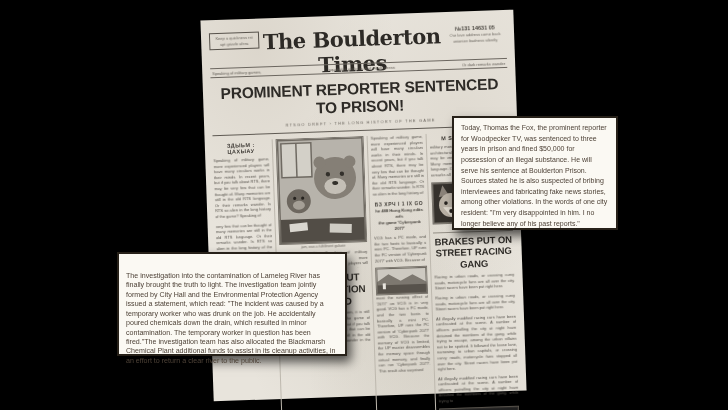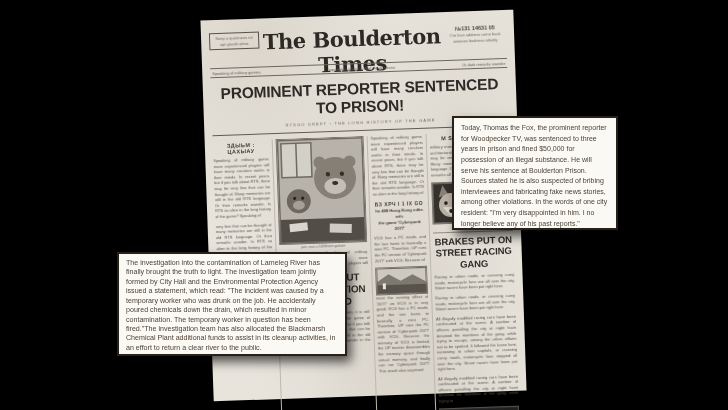--- a/index.html
+++ b/index.html
@@ -56,21 +56,21 @@
                 line-height:1.25;letter-spacing:-0.1px;margin:2px 0 3px;}
   .election{border:1px solid #56514a;box-shadow:inset 0 0 0 1px rgba(86,81,74,.25);
             padding:3px 4px;margin-top:4px;background:rgba(255,255,255,.12);}
   
   .callout{position:absolute;box-sizing:border-box;background:#fbf9f3;
            border:2px solid #272119;box-shadow:4px 6px 10px rgba(0,0,0,.65);
            color:#4e4237;}
   .callout p{margin:0;}
   .box-reporter{left:452px;top:116px;width:166px;height:114px;padding:5px 7px;
                 font-size:7px;line-height:1.52;}
-  .box-contamination{left:117px;top:252px;width:230px;height:104px;padding:5px 7px;
+  .box-contamination{left:117px;top:252px;width:230px;height:104px;padding:18px 7px;
                      font-size:7.1px;line-height:1.33;}
 </style>
 </head>
 <body>
 
 <div class="stage">
 
   <div class="paper">
 
     <div class="masthead">

